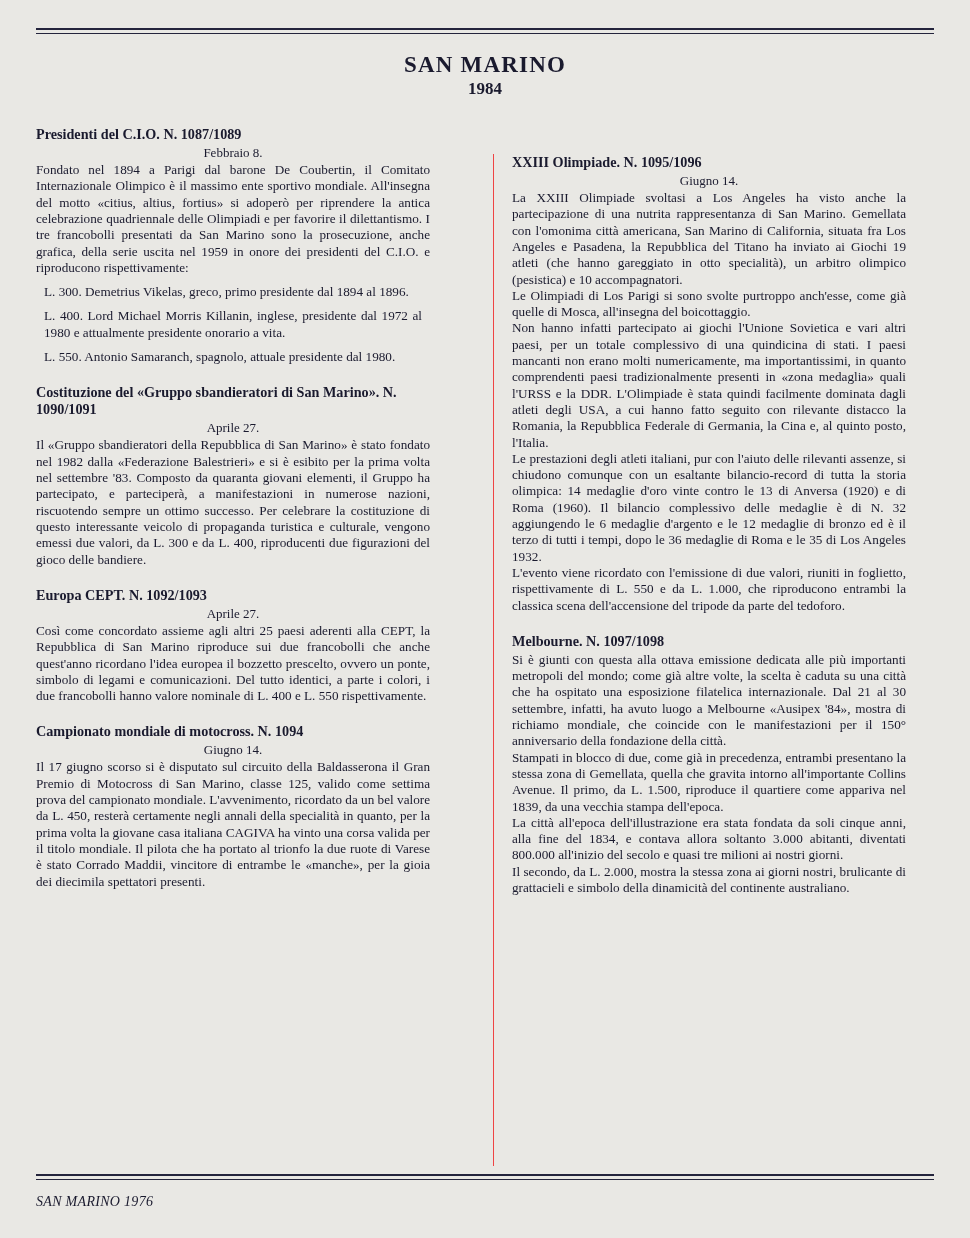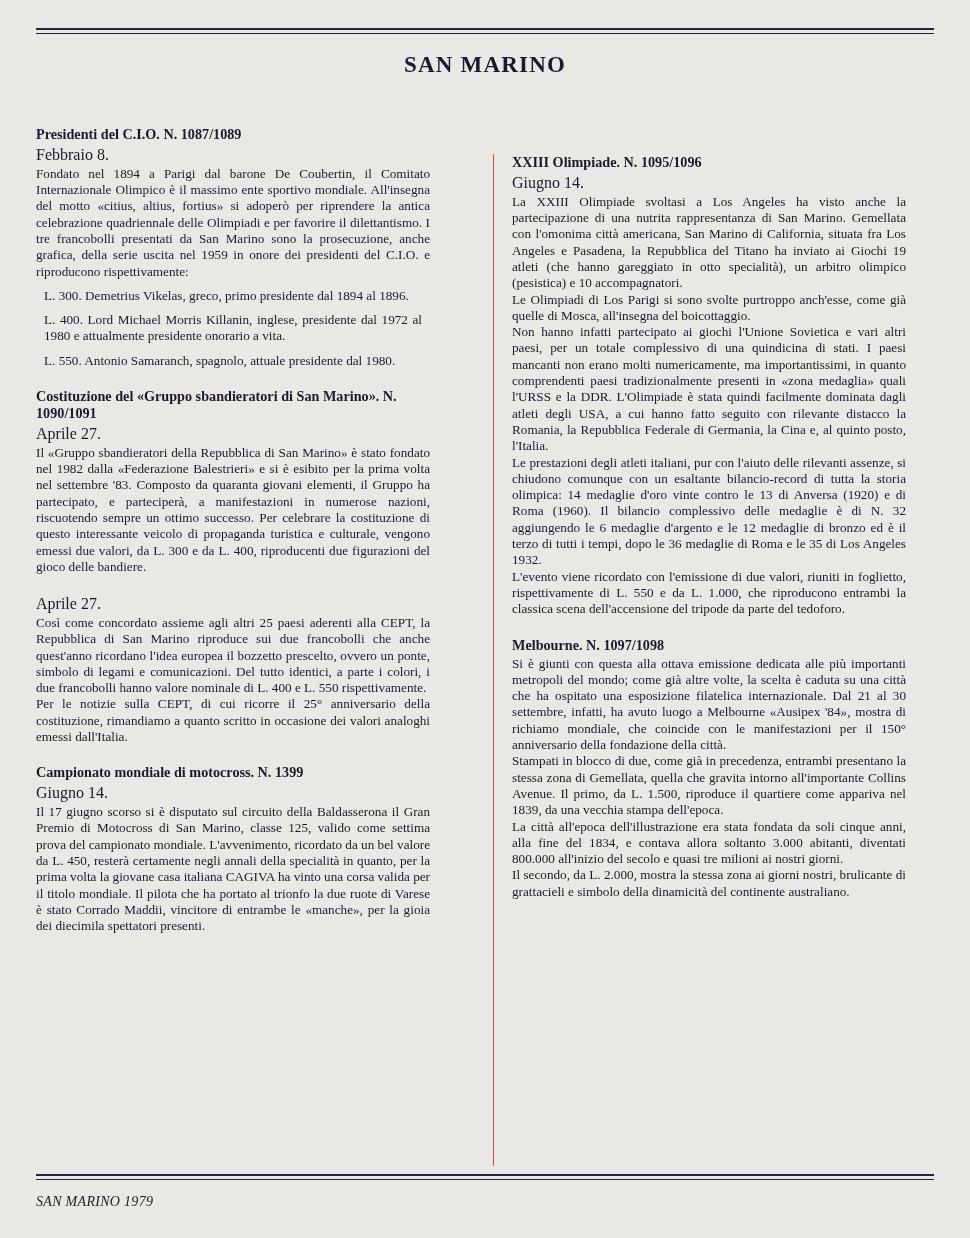--- a/index.html
+++ b/index.html
@@ -93,23 +93,23 @@
     margin-top: 19px;
   }
   h2.sec-head {
     font-size: 14.2px;
     font-weight: bold;
     margin: 0 0 2px 0;
     line-height: 1.2;
     text-align: left;
   }
   .sec-date {
-    font-size: 16px;
+    font-size: 13px;
     margin: 0 0 1px 0;
-    text-align: left;
+    text-align: center;
   }
   p.body {
     margin: 0;
     text-align: justify;
     text-justify: inter-word;
     hyphens: auto;
   }
   p.body + p.body {
     margin-top: 0;
   }
@@ -128,20 +128,21 @@
 </style>
 </head>
 <body>
 
 <div class="page">
 
   <div class="rule-top"></div>
 
   <div class="title-block">
     <h1 class="doc-title">SAN MARINO</h1>
+    <div class="doc-year">1984</div>
   </div>
 
   <div class="columns">
 
     <div class="col left">
       <div class="col-inner">
 
         <div class="sec">
           <h2 class="sec-head">Presidenti del C.I.O. N. 1087/1089</h2>
           <div class="sec-date">Febbraio 8.</div>
@@ -151,27 +152,27 @@
           <p class="indent-item">L. 550. Antonio Samaranch, spagnolo, attuale presidente dal 1980.</p>
         </div>
 
         <div class="sec">
           <h2 class="sec-head">Costituzione del «Gruppo sbandieratori di San Marino». N. 1090/1091</h2>
           <div class="sec-date">Aprile 27.</div>
           <p class="body">Il «Gruppo sbandieratori della Repubblica di San Marino» è stato fondato nel 1982 dalla «Federazione Balestrieri» e si è esibito per la prima volta nel settembre '83. Composto da quaranta giovani elementi, il Gruppo ha partecipato, e parteciperà, a manifestazioni in numerose nazioni, riscuotendo sempre un ottimo successo. Per celebrare la costituzione di questo interessante veicolo di propaganda turistica e culturale, vengono emessi due valori, da L. 300 e da L. 400, riproducenti due figurazioni del gioco delle bandiere.</p>
         </div>
 
         <div class="sec">
+          <h2 class="sec-head">Europa CEPT. N. 1092/1093</h2>
           <div class="sec-date">Aprile 27.</div>
           <p class="body">Così come concordato assieme agli altri 25 paesi aderenti alla CEPT, la Repubblica di San Marino riproduce sui due francobolli che anche quest'anno ricordano l'idea europea il bozzetto prescelto, ovvero un ponte, simbolo di legami e comunicazioni. Del tutto identici, a parte i colori, i due francobolli hanno valore nominale di L. 400 e L. 550 rispettivamente.</p>
-          <p class="body">Per le notizie sulla CEPT, di cui ricorre il 25° anniversario della costituzione, rimandiamo a quanto scritto in occasione dei valori analoghi emessi dall'Italia.</p>
-        </div>
-
-        <div class="sec">
-          <h2 class="sec-head">Campionato mondiale di motocross. N. 1399</h2>
+        </div>
+
+        <div class="sec">
+          <h2 class="sec-head">Campionato mondiale di motocross. N. 1094</h2>
           <div class="sec-date">Giugno 14.</div>
           <p class="body">Il 17 giugno scorso si è disputato sul circuito della Baldasserona il Gran Premio di Motocross di San Marino, classe 125, valido come settima prova del campionato mondiale. L'avvenimento, ricordato da un bel valore da L. 450, resterà certamente negli annali della specialità in quanto, per la prima volta la giovane casa italiana CAGIVA ha vinto una corsa valida per il titolo mondiale. Il pilota che ha portato al trionfo la due ruote di Varese è stato Corrado Maddii, vincitore di entrambe le «manche», per la gioia dei diecimila spettatori presenti.</p>
         </div>
 
       </div>
     </div>
 
     <div class="col right">
       <div class="col-inner">
 
@@ -193,15 +194,15 @@
           <p class="body">Il secondo, da L. 2.000, mostra la stessa zona ai giorni nostri, brulicante di grattacieli e simbolo della dinamicità del continente australiano.</p>
         </div>
 
       </div>
     </div>
 
   </div>
 
   <div class="rule-bottom"></div>
 
-  <div class="footer">SAN MARINO 1979</div>
+  <div class="footer">SAN MARINO 1976</div>
 
 </div>
 
 </body></html>

